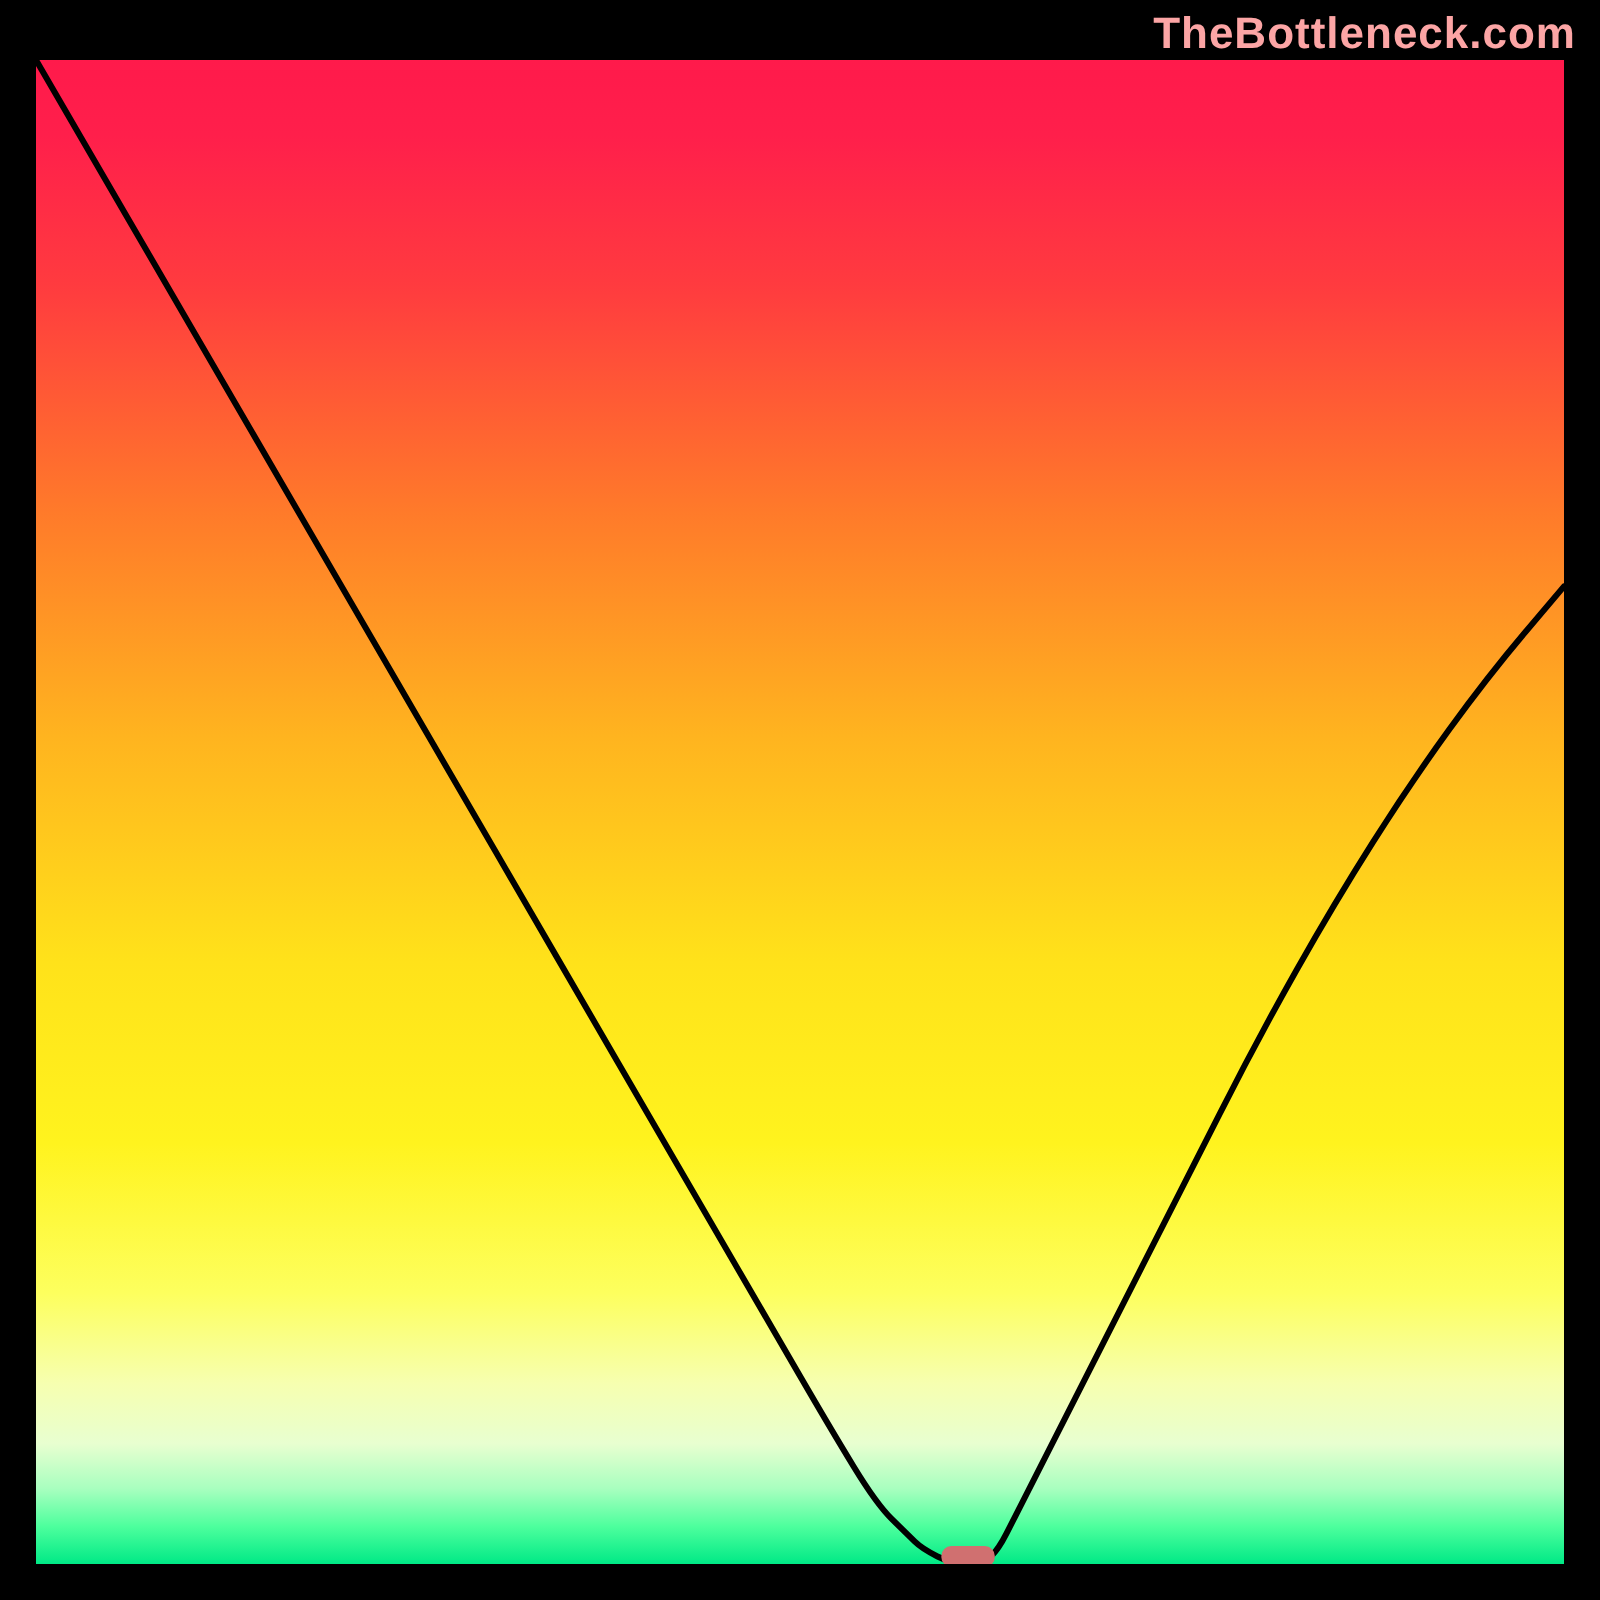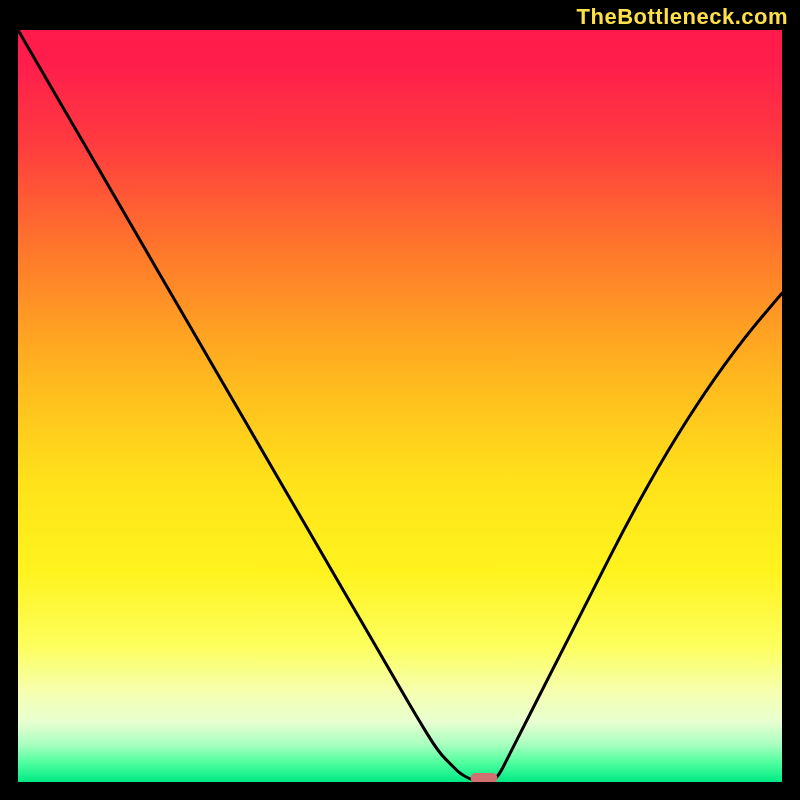--- a/index.html
+++ b/index.html
@@ -16,21 +16,21 @@
     height: 800px;
     background: #000;
   }
   .watermark {
     position: absolute;
     top: 4px;
     right: 12px;
     font-family: Arial, Helvetica, sans-serif;
     font-size: 22px;
     font-weight: 600;
-    color: #fde047;
+    color: #fca5a5;
     letter-spacing: 0.5px;
     z-index: 10;
   }
   svg.plot {
     position: absolute;
     left: 0;
     top: 0;
   }
 </style>
 </head>

